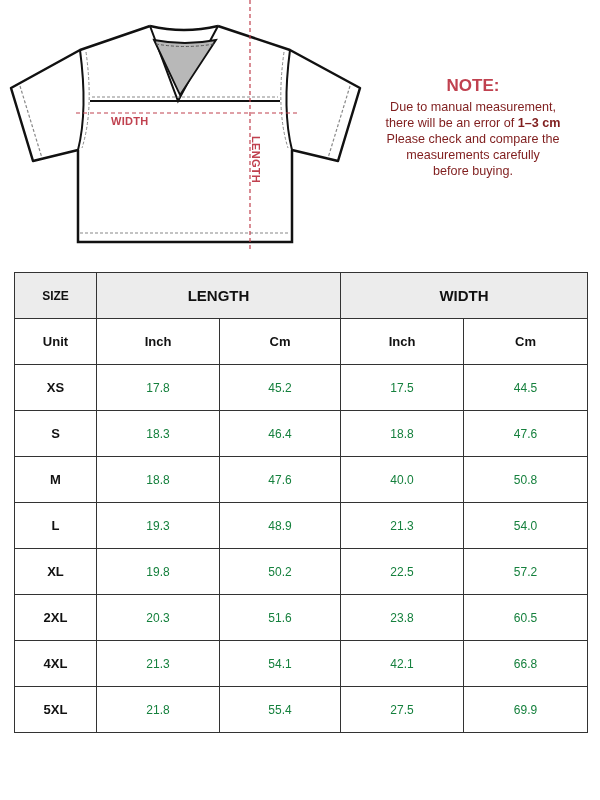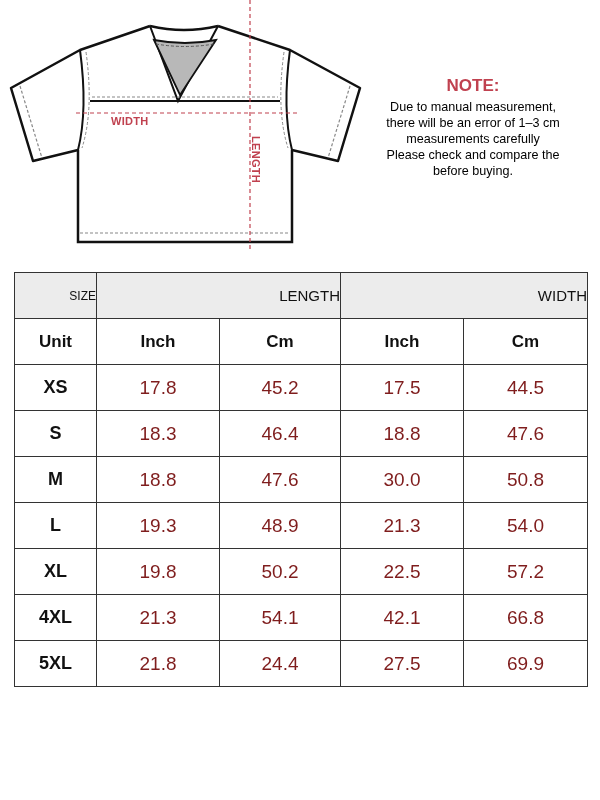--- a/index.html
+++ b/index.html
@@ -3,30 +3,30 @@
 <meta charset="utf-8">
 <style>
   html, body { margin: 0; padding: 0; background: #ffffff; }
   body { width: 600px; height: 800px; position: relative; overflow: hidden; font-family: "Liberation Sans", sans-serif; color: #111; }
   .diagram { position: absolute; left: 0; top: 0; width: 380px; height: 250px; }
   .diagram svg { width: 380px; height: 250px; display: block; }
   .lbl-width { position: absolute; left: 111px; top: 115px; font-size: 11px; font-weight: bold; color: #c0414f; letter-spacing: 0.3px; }
   .lbl-length { position: absolute; left: 250px; top: 136px; font-size: 11px; font-weight: bold; color: #c0414f; writing-mode: vertical-rl; letter-spacing: 0.3px; }
   .note { position: absolute; left: 358px; top: 76px; width: 230px; text-align: center; }
   .note-title { font-size: 17px; font-weight: bold; color: #c0414f; margin-bottom: 3px; }
-  .note-body { font-size: 12.6px; line-height: 16px; color: #000000; }
-  .note-body b { font-weight: normal; }
+  .note-body { font-size: 12.6px; line-height: 16px; color: #7f1d1d; }
+  .note-body b { font-weight: bold; }
   table.size-table { position: absolute; left: 14px; top: 272px; width: 573px; border-collapse: collapse; table-layout: fixed; }
   .size-table td { border: 1.5px solid #333; text-align: center; vertical-align: middle; height: 45px; padding: 0; }
-  .size-table tr.head td { background: #ececec; font-weight: normal; text-align: right; }
+  .size-table tr.head td { background: #ececec; font-weight: bold; }
   .size-table tr.head td.size { font-size: 12px; }
   .size-table tr.head td.group { font-size: 15px; }
-  .size-table tr.units td { font-weight: bold; font-size: 17px; }
-  .size-table td.rowsize { font-weight: bold; font-size: 18px; }
-  .size-table td.val { font-size: 19px; color: #7f1d1d; }
+  .size-table tr.units td { font-weight: bold; font-size: 13px; }
+  .size-table td.rowsize { font-weight: bold; font-size: 13px; }
+  .size-table td.val { font-size: 12px; color: #15803d; }
 </style>
 </head>
 <body>
 
 <div class="diagram">
   <svg viewBox="0 0 380 250">
 
     <path d="M78,150 L78,242 L292,242 L292,150" fill="#fff" stroke="#111" stroke-width="2.5"></path>
 
     <path d="M150,26 L80,50 L11,88 L33,161 L78,150" fill="#fff" stroke="#111" stroke-width="2.5" stroke-linejoin="round"></path>
@@ -56,22 +56,22 @@
   </svg>
   <span class="lbl-width">WIDTH</span>
   <span class="lbl-length">LENGTH</span>
 </div>
 
 <div class="note">
   <div class="note-title">NOTE:</div>
   <div class="note-body">
     <div>Due to manual measurement,</div>
     <div><span>there will be an error of </span><b>1–3 cm</b></div>
+    <div>Please check and compare the</div>
     <div>measurements carefully</div>
-    <div>Please check and compare the</div>
     <div>before buying.</div>
   </div>
 </div>
 
 <table class="size-table">
   <colgroup>
     <col style="width:82px">
       <col style="width:123px">
       <col style="width:121px">
       <col style="width:123px">
@@ -103,45 +103,52 @@
         <td class="rowsize">S</td>
         <td class="val">18.3</td>
         <td class="val">46.4</td>
         <td class="val">18.8</td>
         <td class="val">47.6</td>
       </tr>
       <tr>
         <td class="rowsize">M</td>
         <td class="val">18.8</td>
         <td class="val">47.6</td>
-        <td class="val">30.0</td>
+        <td class="val">40.0</td>
         <td class="val">50.8</td>
       </tr>
       <tr>
         <td class="rowsize">L</td>
         <td class="val">19.3</td>
         <td class="val">48.9</td>
         <td class="val">21.3</td>
         <td class="val">54.0</td>
       </tr>
       <tr>
         <td class="rowsize">XL</td>
         <td class="val">19.8</td>
         <td class="val">50.2</td>
         <td class="val">22.5</td>
         <td class="val">57.2</td>
       </tr>
       <tr>
+        <td class="rowsize">2XL</td>
+        <td class="val">20.3</td>
+        <td class="val">51.6</td>
+        <td class="val">23.8</td>
+        <td class="val">60.5</td>
+      </tr>
+      <tr>
         <td class="rowsize">4XL</td>
         <td class="val">21.3</td>
         <td class="val">54.1</td>
         <td class="val">42.1</td>
         <td class="val">66.8</td>
       </tr>
       <tr>
         <td class="rowsize">5XL</td>
         <td class="val">21.8</td>
-        <td class="val">24.4</td>
+        <td class="val">55.4</td>
         <td class="val">27.5</td>
         <td class="val">69.9</td>
       </tr>
     </tbody>
 </table>
 
 </body></html>

